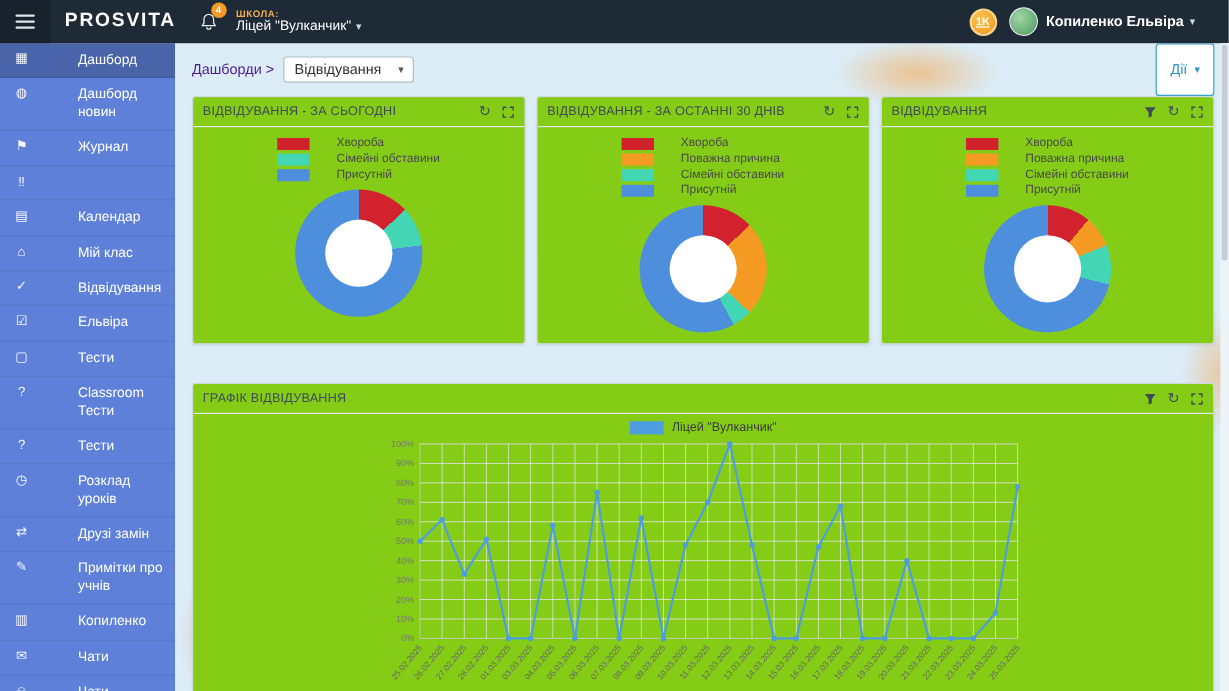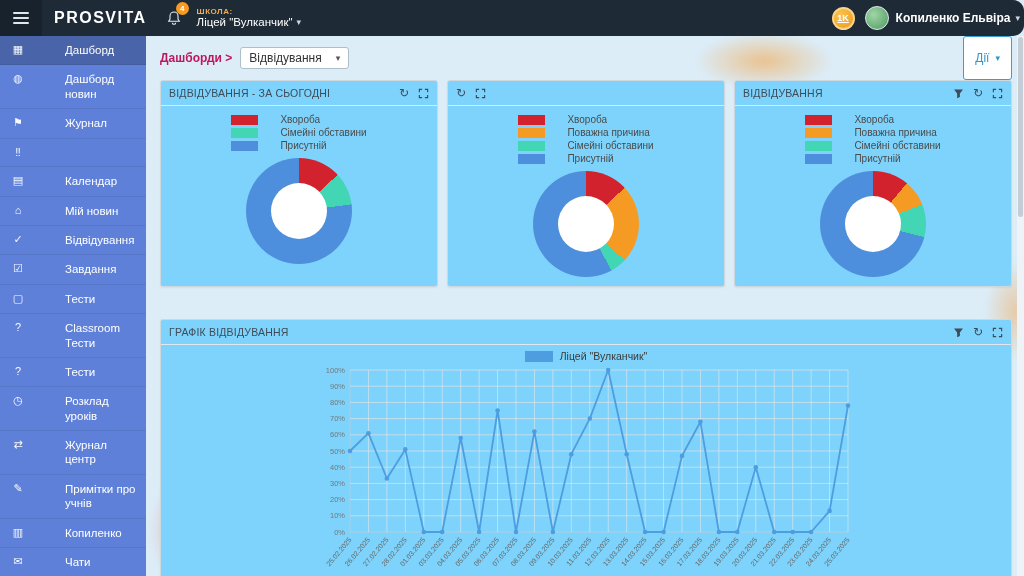--- a/index.html
+++ b/index.html
@@ -1,58 +1,58 @@
 <!DOCTYPE html>
 <html style="--c-topbar: #1f2a37; --c-sidebar: #5e80d9; --c-bg: #dcedf8;"><head>
 <meta charset="utf-8">
 <style>
   * { box-sizing: border-box; margin: 0; padding: 0; }
   html,body { width:1024px; height:576px; overflow:hidden; }
   body { font-family:"Liberation Sans","DejaVu Sans",sans-serif; background:#dcedf8; }
 
   
-  .topbar { position:relative; height:36px; background:var(--c-topbar,#1f2a37); display:flex; align-items:center; color:#fff; z-index:5;border-radius:11px; }
+  .topbar { position:relative; height:36px; background:var(--c-topbar,#1f2a37); display:flex; align-items:center; color:#fff; z-index:5; }
   .hamburger { width:42px; height:36px; background:#18222d; display:flex; flex-direction:column; justify-content:center; align-items:center; gap:3px; cursor:pointer; }
   .hamburger i { display:block; width:16px; height:2px; background:#dfe6ec; border-radius:1px; }
   .logo { font-size:16px; font-weight:bold; letter-spacing:1.5px; margin:0 14px 0 12px; cursor:pointer; }
   .bell-wrap { position:relative; width:26px; height:26px; display:flex; align-items:center; justify-content:center; cursor:pointer; margin-right:10px; }
   .bell-wrap svg { width:16px; height:16px; stroke:#e8eef3; fill:none; stroke-width:1.6; }
   .notif-badge { position:absolute; top:-3px; right:-2px; min-width:13px; height:13px; border-radius:7px; background:#f59b23; color:#fff; font-size:8px; font-weight:bold; display:flex; align-items:center; justify-content:center; padding:0 3px; }
   .school { display:flex; flex-direction:column; justify-content:center; line-height:1.15; cursor:pointer; }
   .school-label { font-size:8px; text-transform:uppercase; letter-spacing:.5px; color:#f0ad4e; font-weight:bold; }
   .school-name { font-size:11.5px; color:#fff; display:flex; align-items:center; gap:4px; }
   .caret { font-size:9px; color:#cfd8e0; }
   .tb-spacer { flex:1; }
   .points-badge { width:23px; height:23px; border-radius:50%; background:radial-gradient(circle at 35% 30%,#fbc24d,#ef9a1d); border:2px solid #f8d58a; color:#fff; font-size:9px; font-weight:bold; display:flex; align-items:center; justify-content:center; margin-right:10px;text-decoration:underline; }
   .avatar { width:24px; height:24px; border-radius:50%; background:radial-gradient(circle at 35% 35%,#9fd6a5,#4d9960); border:1px solid #e3e9ee; margin-right:7px; }
-  .user-menu { display:flex; align-items:center; gap:5px; font-size:12px; font-weight:600; margin-right:4px; cursor:pointer; }
+  .user-menu { display:flex; align-items:center; gap:5px; font-size:12px; font-weight:600; margin-right:28px; cursor:pointer; }
 
   
   .shell { display:flex; height:540px; }
   .sidebar { width:146px; background:var(--c-sidebar,#5e80d9); overflow:hidden; display:flex; flex-direction:column; }
   .side-item { display:flex; align-items:flex-start; gap:8px; padding:7px 8px 7px 11px; color:#fff; font-size:11.5px; line-height:1.25; border-bottom:1px solid rgba(0,0,0,.07); cursor:pointer; }
   .side-item.active { background:rgba(0,0,0,.22); }
   .s-icon { width:14px; flex:0 0 14px; text-align:center; font-size:11px; opacity:.95; }
   .s-label { flex:1;margin-left:32px; }
 
   
   .content { flex:1; position:relative; padding:8px 12px 6px 14px; background:var(--c-bg,#dcedf8); overflow:hidden; }
   .blob { position:absolute; z-index:0; filter:blur(2px); border-radius:50%; pointer-events:none; }
   .blob1 { left:548px; top:-4px; width:140px; height:58px; background:radial-gradient(ellipse,rgba(245,160,60,.55),rgba(245,160,60,0) 70%); }
   .blob2 { left:2px; top:430px; width:100px; height:130px; background:radial-gradient(ellipse,rgba(230,90,60,.45),rgba(230,90,60,0) 70%); }
   .blob3 { left:838px; top:225px; width:64px; height:100px; background:radial-gradient(ellipse,rgba(245,150,50,.4),rgba(245,150,50,0) 70%); }
 
   .crumb-row { position:relative; z-index:2; display:flex; align-items:center; gap:8px; height:28px; margin-bottom:8px; }
-  .crumb { font-size:12px; color:#be185d; cursor:pointer;font-weight:bold; }
+  .crumb { font-size:12px; color:#4c1d95; cursor:pointer; }
   .dash-select { background:#fff; border:1px solid #aebfc9; border-radius:3px; font-size:12px; color:#333; padding:3px 8px; display:flex; align-items:center; gap:14px; cursor:pointer; }
   .dash-select .caret { color:#555; }
   .actions-btn { background:#fff; border:1px solid #38a0d0; color:#2f96c9; border-radius:3px; font-size:12px; padding:14px 11px; display:flex; align-items:center; gap:6px; cursor:pointer; font-family:inherit; }
 
   .cards-row { position:relative; z-index:1; display:flex; gap:9px; height:207px; margin-bottom:9px; }
-  .card { background:#7dd3fc; border:1px solid #cfd8df; border-radius:3px; box-shadow:0 1px 2px rgba(0,0,0,.06); overflow:hidden; display:flex; flex-direction:column; }
+  .card { background:#84cc16; border:1px solid #cfd8df; border-radius:3px; box-shadow:0 1px 2px rgba(0,0,0,.06); overflow:hidden; display:flex; flex-direction:column; }
   .donut-card { flex:1; }
   .card-head { height:25px; flex:0 0 25px; display:flex; align-items:center; justify-content:space-between; padding:0 8px; border-bottom:1px solid #e2e8ed; }
   .card-title { font-size:10.5px; font-weight:normal; color:#3f4b57; letter-spacing:.2px; }
   .card-tools { display:flex; align-items:center; gap:9px; color:#3f4b57; }
   .tool { cursor:pointer; font-size:12px; line-height:1; display:flex; align-items:center; }
   .tool svg { width:11px; height:11px; }
   .card-body { flex:1; padding:5px 6px 2px; display:flex; flex-direction:column; align-items:center; }
 
   .chart-legend { margin:1px auto 2px; }
   .leg-row { display:flex; align-items:center; gap:22px; margin:2px 0; cursor:pointer; }
@@ -120,49 +120,49 @@
       </div>
       <div class="side-item">
         <span class="s-icon">‼</span>
       </div>
       <div class="side-item">
         <span class="s-icon">▤</span>
         <span class="s-label">Календар</span>
       </div>
       <div class="side-item">
         <span class="s-icon">⌂</span>
-        <span class="s-label">Мій новин</span>
+        <span class="s-label">Мій клас</span>
       </div>
       <div class="side-item">
         <span class="s-icon">✓</span>
         <span class="s-label">Відвідування</span>
       </div>
       <div class="side-item">
         <span class="s-icon">☑</span>
-        <span class="s-label">Завдання</span>
+        <span class="s-label">Ельвіра</span>
       </div>
       <div class="side-item">
         <span class="s-icon">▢</span>
         <span class="s-label">Тести</span>
       </div>
       <div class="side-item">
         <span class="s-icon">?</span>
         <span class="s-label">Classroom Тести</span>
       </div>
       <div class="side-item">
         <span class="s-icon">?</span>
         <span class="s-label">Тести</span>
       </div>
       <div class="side-item">
         <span class="s-icon">◷</span>
         <span class="s-label">Розклад уроків</span>
       </div>
       <div class="side-item">
         <span class="s-icon">⇄</span>
-        <span class="s-label">Журнал центр</span>
+        <span class="s-label">Друзі замін</span>
       </div>
       <div class="side-item">
         <span class="s-icon">✎</span>
         <span class="s-label">Примітки про учнів</span>
       </div>
       <div class="side-item">
         <span class="s-icon">▥</span>
         <span class="s-label">Копиленко</span>
       </div>
       <div class="side-item">
@@ -224,20 +224,21 @@
                 <span class="leg-swatch" style="background: rgb(77, 143, 220);"></span>
                 <span class="leg-label">Присутній</span>
               </div>
             </div>
           <div class="donut" style="background: conic-gradient(rgb(210, 34, 45) 0deg, rgb(210, 34, 45) 46.8deg, rgb(67, 214, 181) 46.8deg, rgb(67, 214, 181) 82.8deg, rgb(77, 143, 220) 82.8deg, rgb(77, 143, 220) 360deg);"></div>
         </div>
       </section>
 
       <section class="card donut-card">
         <header class="card-head">
+          <h2 class="card-title">ВІДВІДУВАННЯ - ЗА ОСТАННІ 30 ДНІВ</h2>
           <div class="card-tools">
             <span class="tool">↻</span>
             <span class="tool">
                 <svg viewBox="0 0 16 16" fill="none" stroke="currentColor" stroke-width="1.7">
                   <path d="M6 2H2v4M10 2h4v4M6 14H2v-4M10 14h4v-4"></path>
                 </svg>
               </span>
           </div>
         </header>
         <div class="card-body">

